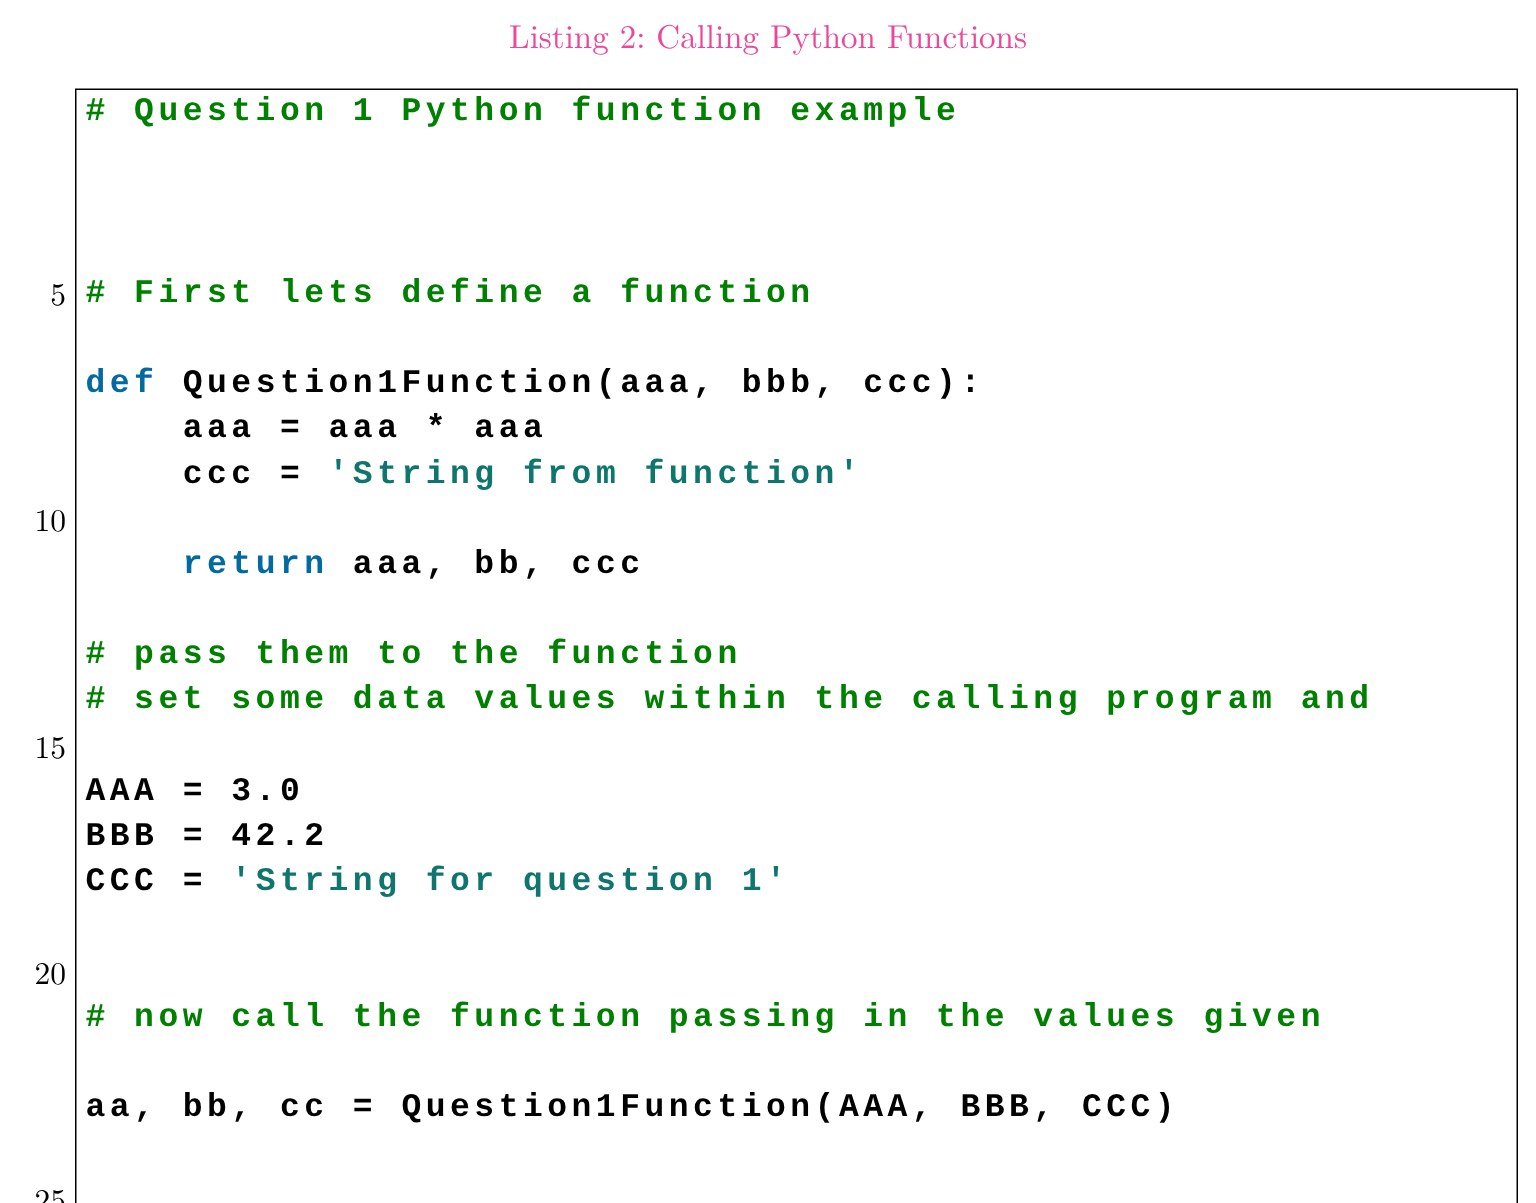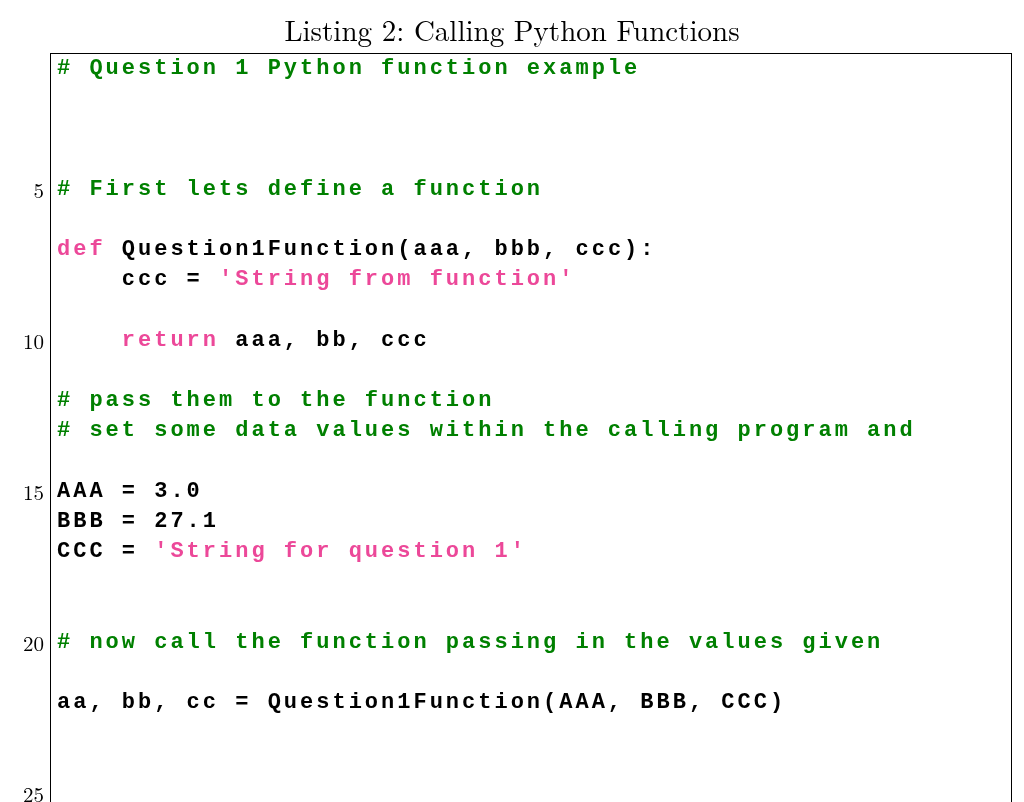--- a/index.html
+++ b/index.html
@@ -9,23 +9,23 @@
     }
     body {
       font-family: 'Latin Modern Roman', 'Computer Modern', 'Times New Roman', serif;
       background: white;
       width: 1024px;
       height: 802px;
       padding: 8px 12px 12px 12px;
     }
     .caption {
       text-align: center;
-      font-size: 29px;
-      margin-bottom: 4px;
-      color: #000000;
+      font-size: 22px;
+      margin-bottom: 20px;
+      color: #ec4899;
     }
     .listing-container {
       display: flex;
       font-family: 'Courier New', 'Latin Modern Mono', monospace;
       font-size: 22px;
       font-weight: bold;
       letter-spacing: 3px;
       line-height: 30.2px;
     }
     .line-numbers {
@@ -50,24 +50,24 @@
     }
     .code-line {
       white-space: pre;
       height: 30.2px;
       color: #000;
     }
     .comment {
       color: #008000;
     }
     .keyword {
-      color: #ec4899;
+      color: #0369a1;
     }
     .string {
-      color: #ec4899;
+      color: #0f766e;
     }
   </style>
 </head>
 <body>
 
 <div class="caption">Listing 2: Calling Python Functions</div>
 
 <div class="listing-container">
   <div class="line-numbers">
     <div></div>
@@ -97,29 +97,30 @@
     <div>25</div>
   </div>
   <div class="code-box">
     <div class="code-line"><span class="comment"># Question 1 Python function example</span></div>
     <div class="code-line"></div>
     <div class="code-line"></div>
     <div class="code-line"></div>
     <div class="code-line"><span class="comment"># First lets define a function</span></div>
     <div class="code-line"></div>
     <div class="code-line"><span class="keyword">def</span><span> Question1Function(aaa, bbb, ccc):</span></div>
+    <div class="code-line"><span>    aaa = aaa * aaa</span></div>
     <div class="code-line"><span>    ccc = </span><span class="string">'String from function'</span></div>
     <div class="code-line"></div>
     <div class="code-line"><span>    </span><span class="keyword">return</span><span> aaa, bb, ccc</span></div>
     <div class="code-line"></div>
     <div class="code-line"><span class="comment"># pass them to the function</span></div>
     <div class="code-line"><span class="comment"># set some data values within the calling program and</span></div>
     <div class="code-line"></div>
     <div class="code-line"><span>AAA = 3.0</span></div>
-    <div class="code-line"><span>BBB = 27.1</span></div>
+    <div class="code-line"><span>BBB = 42.2</span></div>
     <div class="code-line"><span>CCC = </span><span class="string">'String for question 1'</span></div>
     <div class="code-line"></div>
     <div class="code-line"></div>
     <div class="code-line"><span class="comment"># now call the function passing in the values given</span></div>
     <div class="code-line"></div>
     <div class="code-line"><span>aa, bb, cc = Question1Function(AAA, BBB, CCC)</span></div>
   </div>
 </div>
 
 </body></html>

